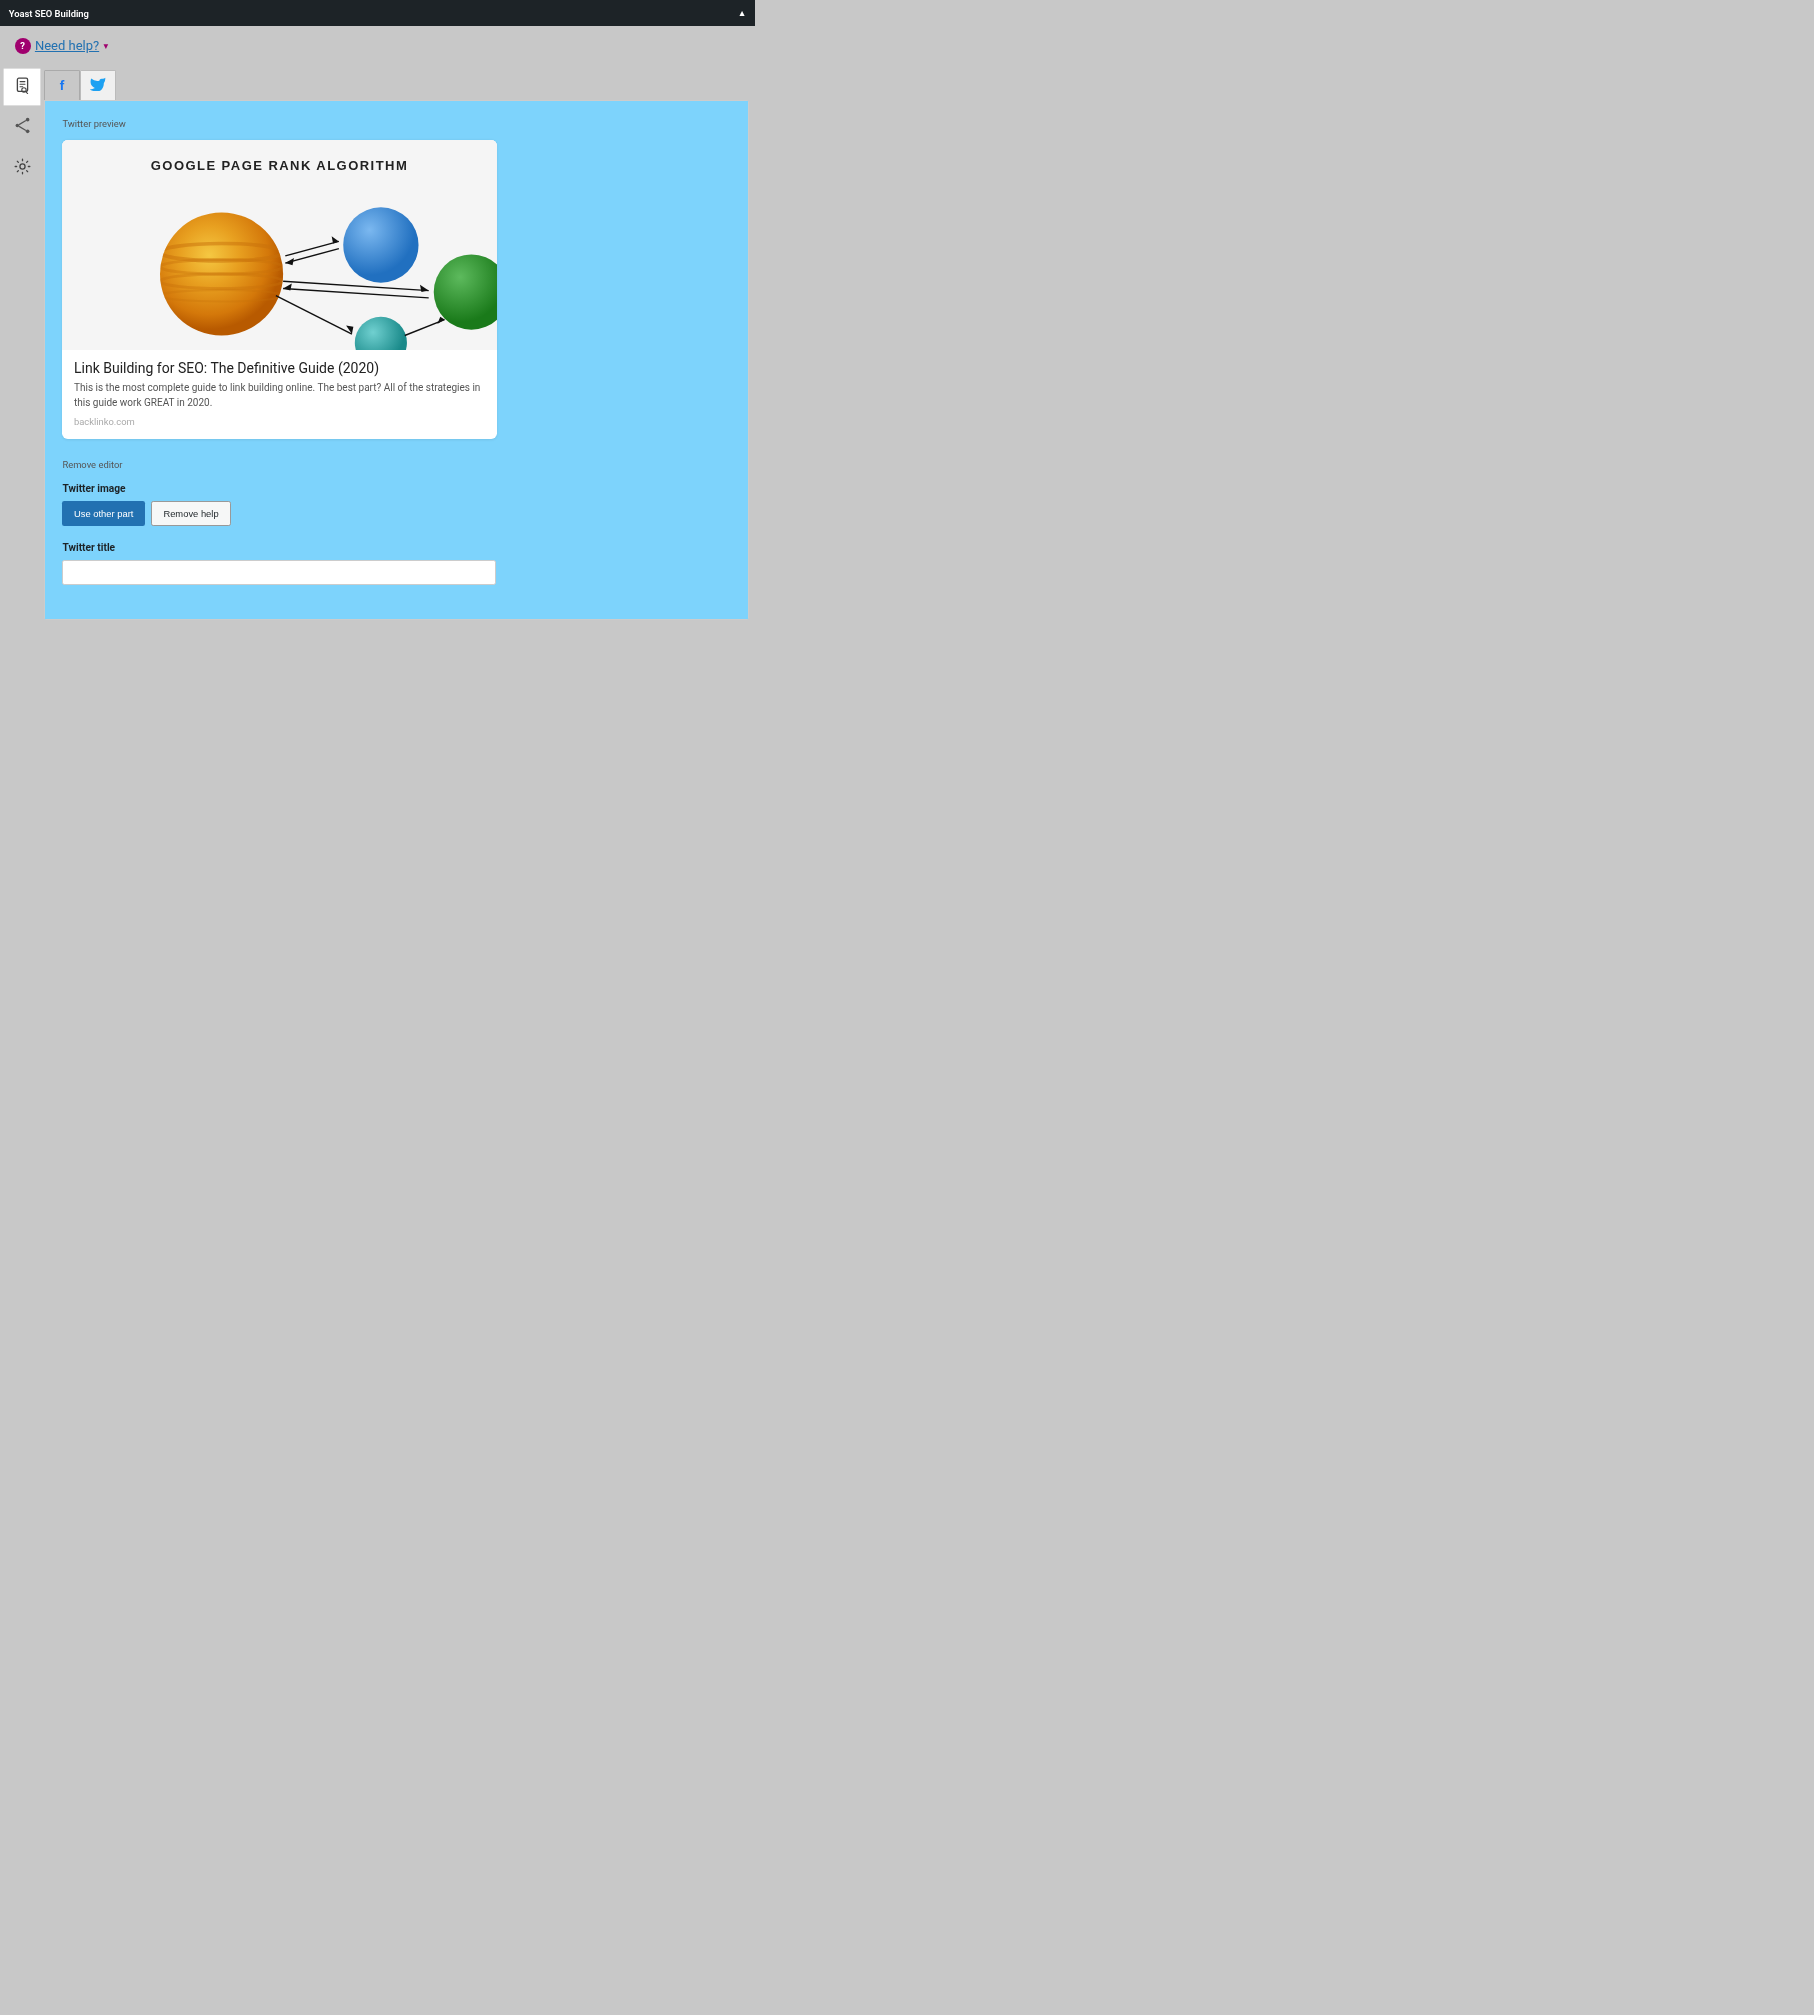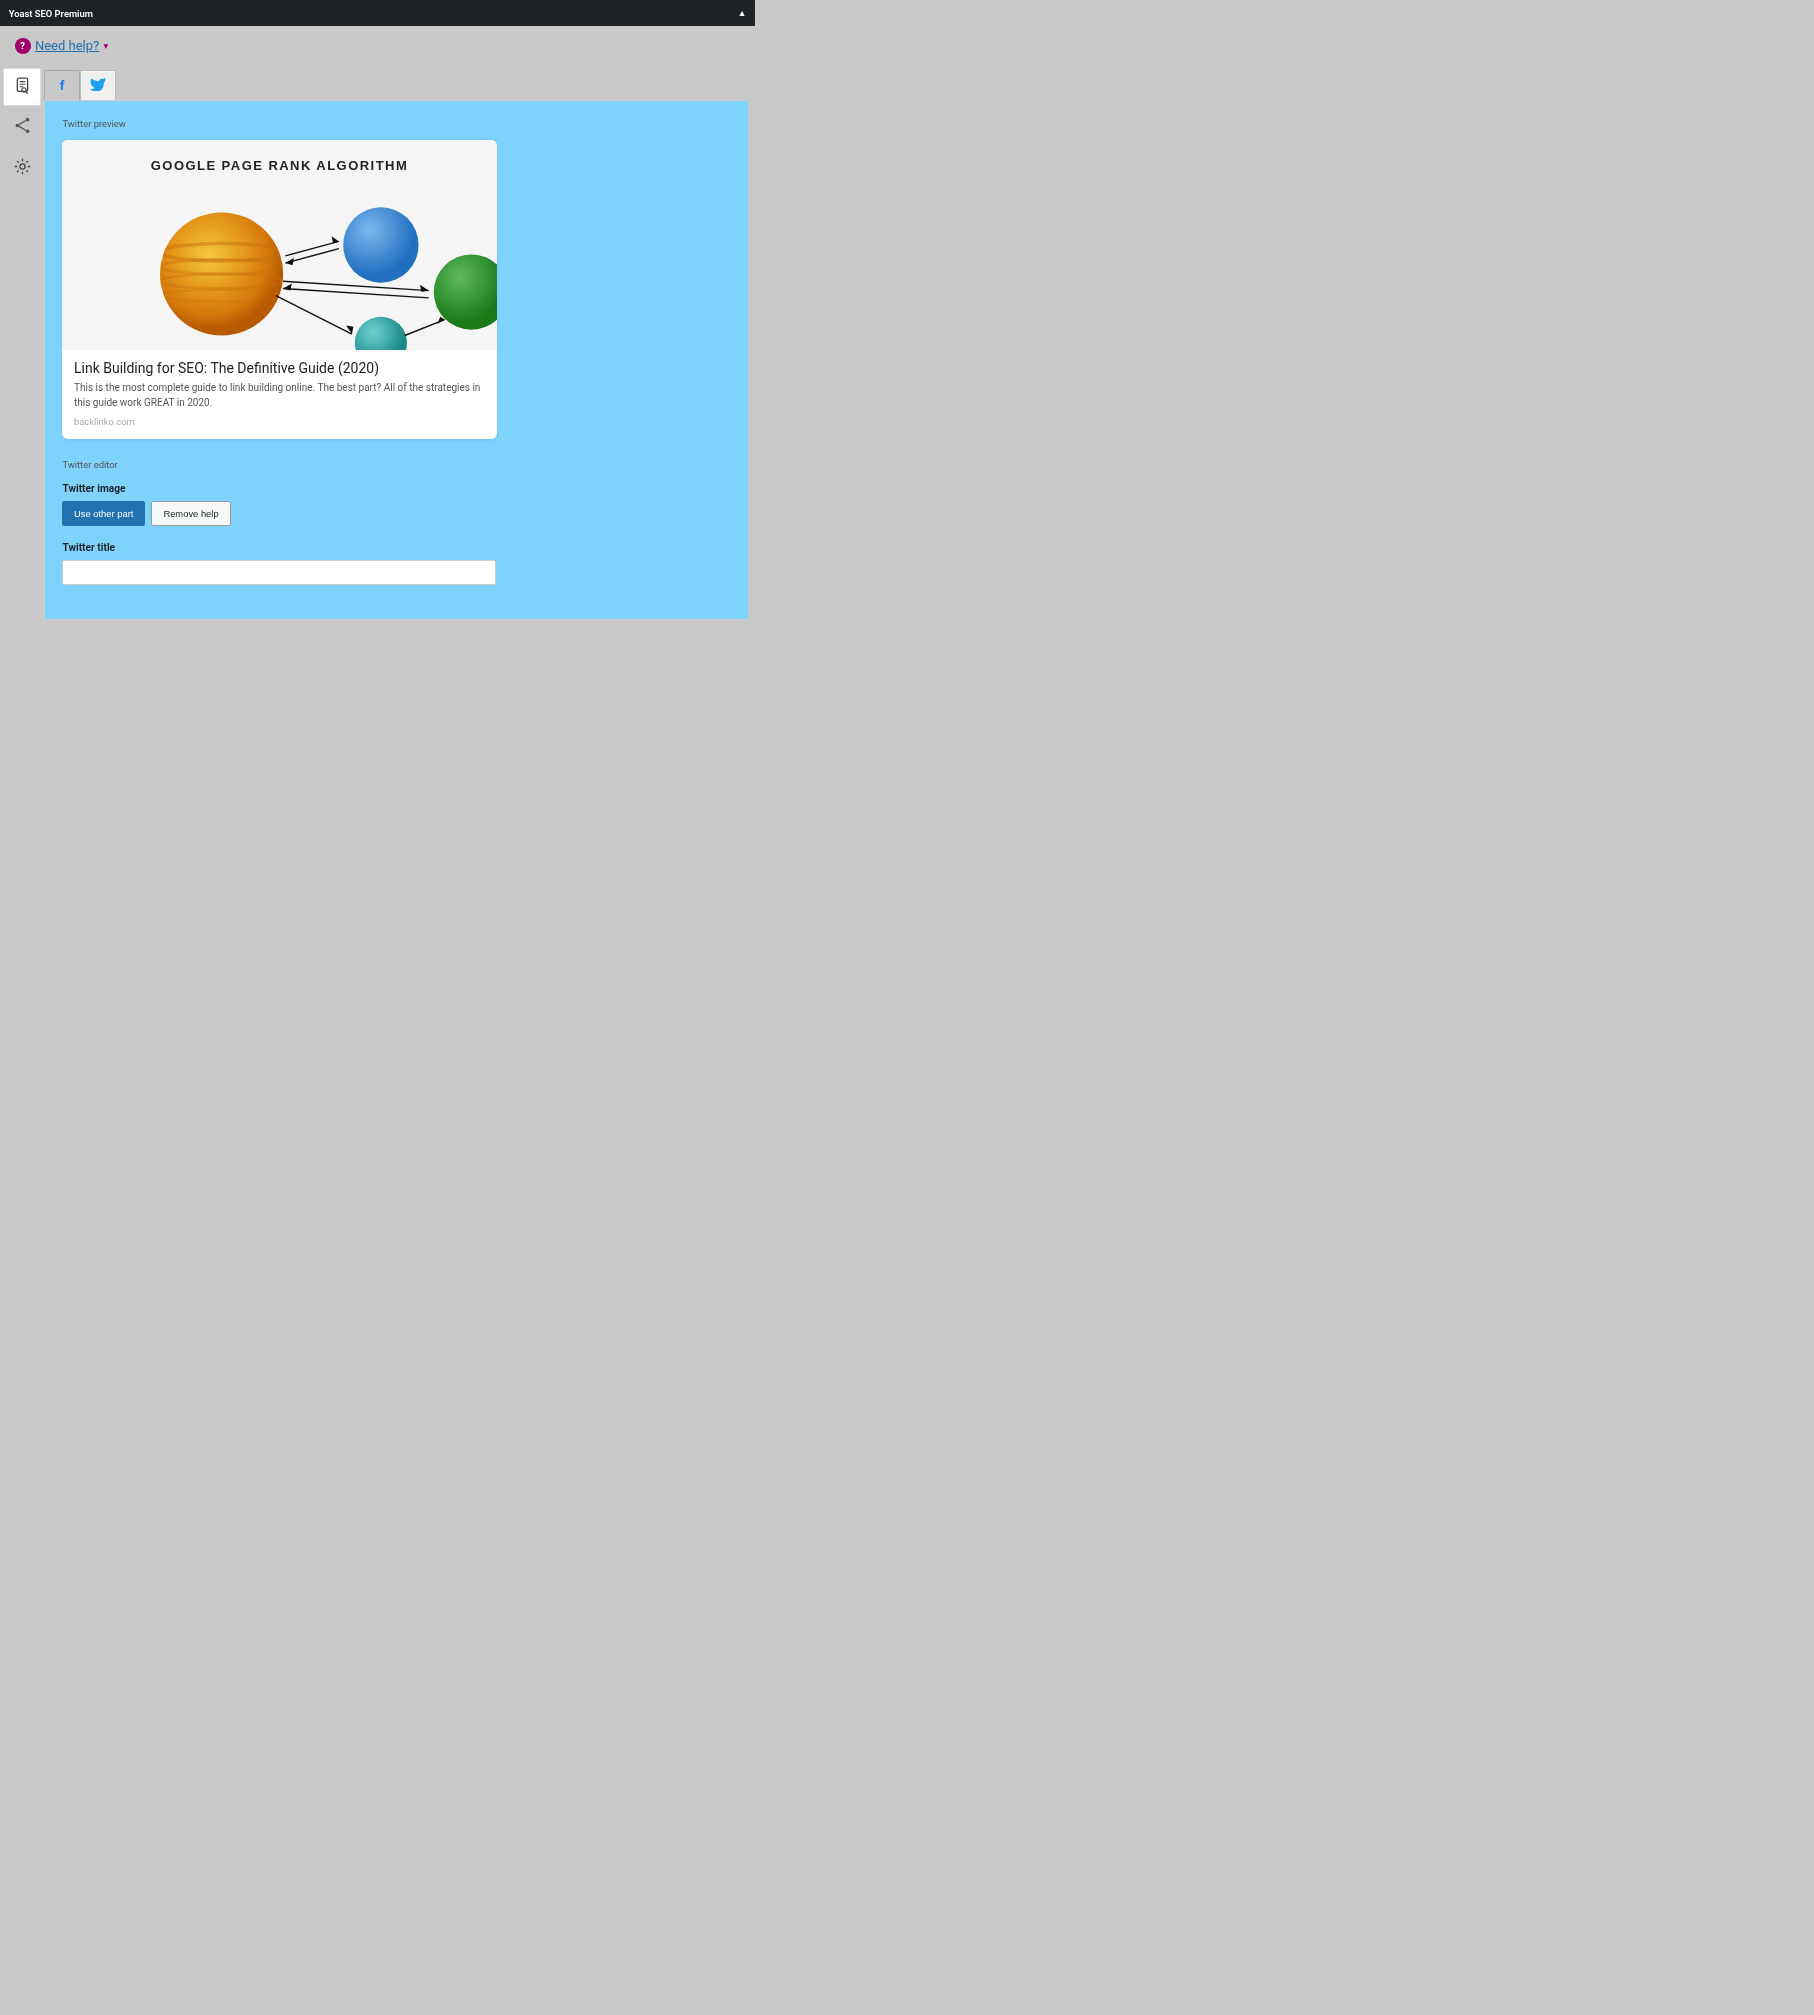--- a/index.html
+++ b/index.html
@@ -250,21 +250,21 @@
 
     
     .text-area-wrap {
       position: relative;
     }
   </style>
 </head>
 <body>
 
 <div class="top-bar">
-  <span class="top-bar-title">Yoast SEO Premium</span>
+  <span class="top-bar-title">Yoast SEO Building</span>
   <span class="top-bar-arrow">▲</span>
 </div>
 
 <div class="help-bar">
   <div class="help-icon">
     <span>?</span>
   </div>
   <span class="help-link">Need help?</span>
   <span class="help-chevron">▾</span>
 </div>
@@ -402,21 +402,21 @@
           </svg>
         </div>
 
         <div class="preview-card-body">
           <div class="preview-card-title">Link Building for SEO: The Definitive Guide (2020)</div>
           <div class="preview-card-desc">This is the most complete guide to link building online. The best part? All of the strategies in this guide work GREAT in 2020.</div>
           <div class="preview-card-url">backlinko.com</div>
         </div>
       </div>
 
-      <div class="editor-label">Twitter editor</div>
+      <div class="editor-label">Remove editor</div>
 
       <div class="field-group">
         <span class="field-label">Twitter image</span>
         <div class="button-row">
           <button class="btn-primary">Use other part</button>
           <button class="btn-secondary">Remove help</button>
         </div>
       </div>
 
       <div class="field-group">

